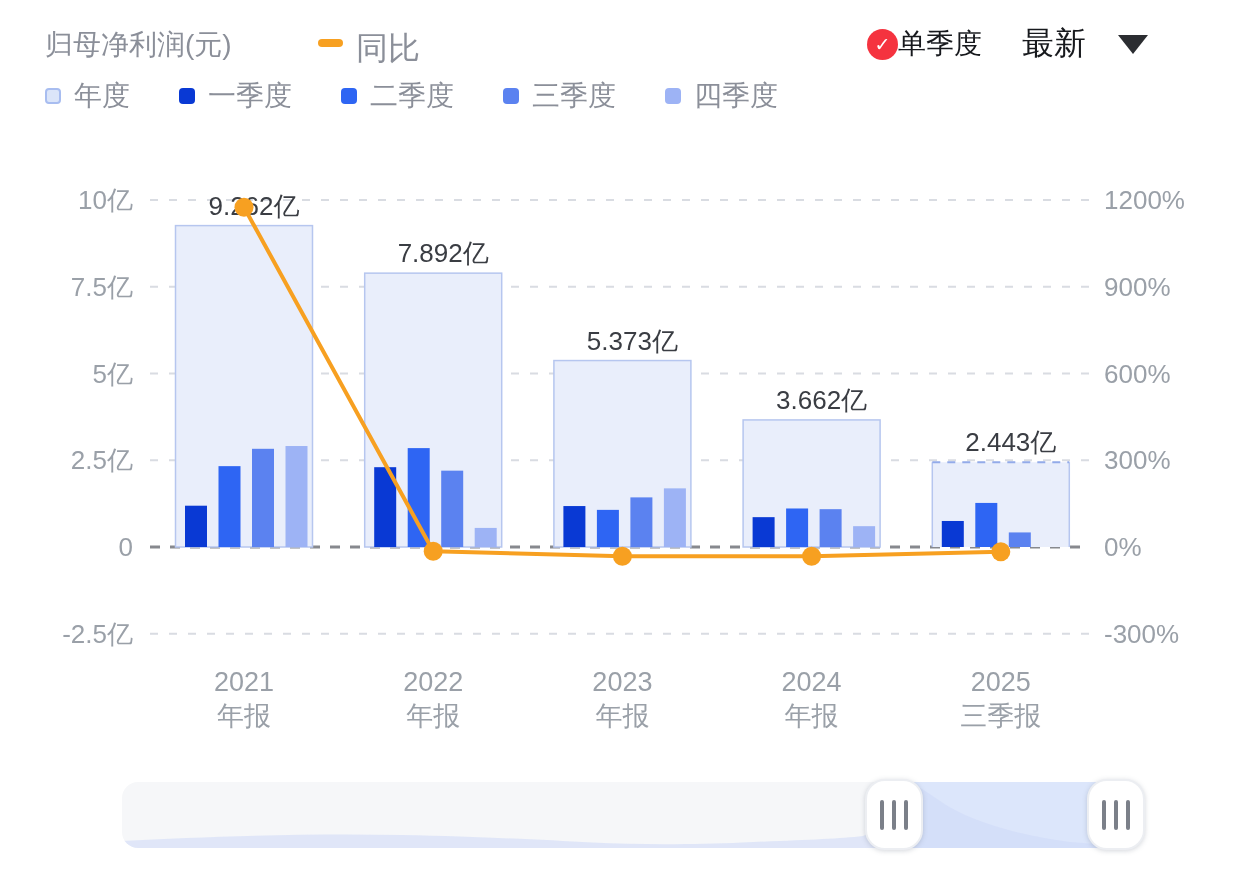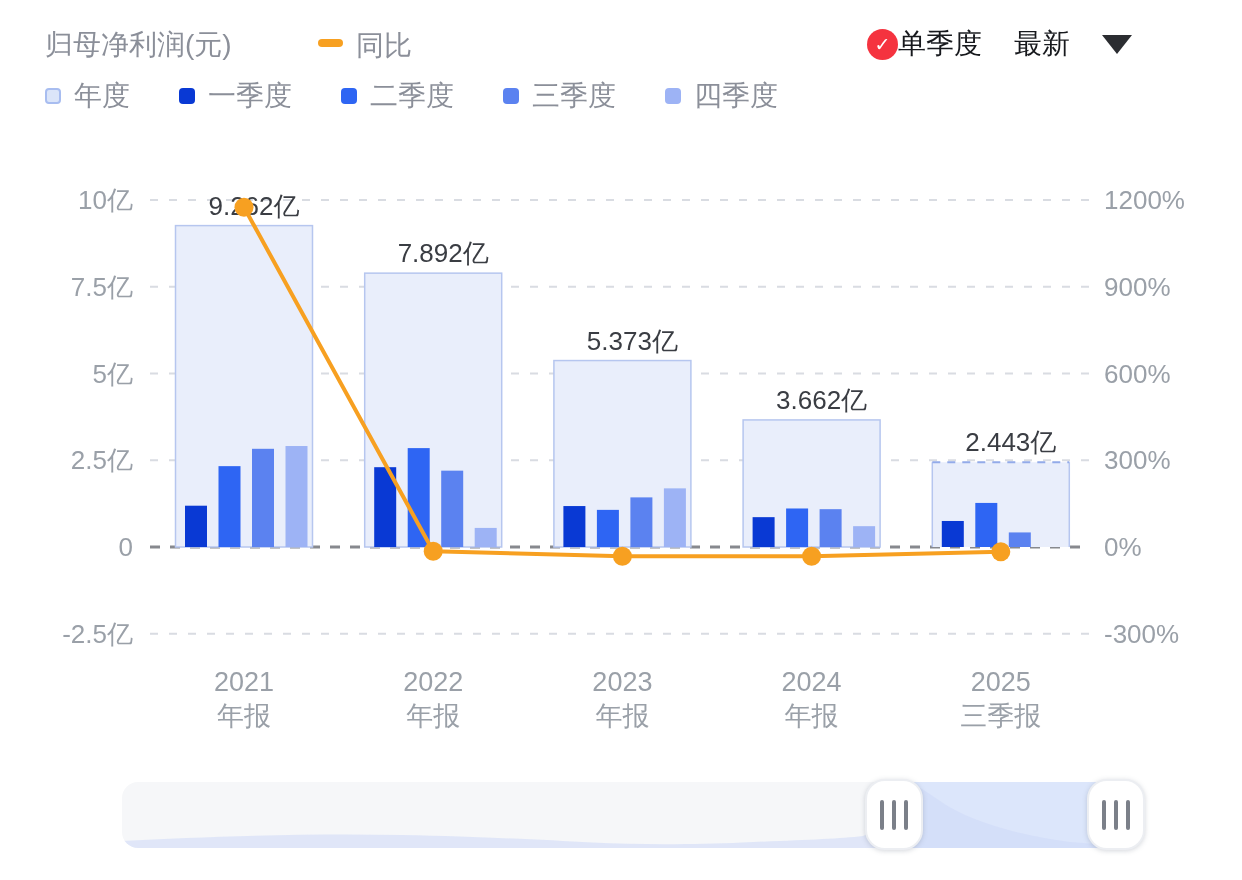--- a/index.html
+++ b/index.html
@@ -1,26 +1,26 @@
 <!DOCTYPE html>
 <html><head>
 <meta charset="utf-8">
 <style>
   html,body{margin:0;padding:0;background:#ffffff;}
   body{width:1242px;height:880px;position:relative;overflow:hidden;
        font-family:"Liberation Sans","DejaVu Sans",sans-serif;}
   
   .title{position:absolute;left:45px;top:26px;font-size:28px;color:#8b8f99;}
   .yoy-dash{position:absolute;left:318px;top:39px;width:25px;height:8px;border-radius:4px;background:#f7a021;}
-  .yoy-label{position:absolute;left:356px;top:27px;font-size:28px;color:#8b8f99;}
+  .yoy-label{position:absolute;left:356px;top:27px;font-size:32px;color:#8b8f99;}
   .controls{position:absolute;left:867px;top:26px;height:36px;display:flex;align-items:center;}
   .check-circle{width:31px;height:31px;border-radius:50%;background:#f5333f;color:#fff;
        display:flex;align-items:center;justify-content:center;font-size:19px;font-weight:700;}
   .toggle-label{font-size:28px;color:#17191d;margin-left:0;}
-  .latest-label{font-size:28px;color:#17191d;margin-left:32px;}
+  .latest-label{font-size:32px;color:#17191d;margin-left:40px;}
   .caret{width:0;height:0;border-left:15px solid transparent;border-right:15px solid transparent;
        border-top:19px solid #2b2d31;margin-left:32px;}
   
   .legend-row{position:absolute;left:45px;top:79px;height:34px;display:flex;align-items:center;gap:49px;}
   .legend-item{display:flex;align-items:center;gap:13px;cursor:pointer;}
   .legend-item .sw{width:16px;height:16px;border-radius:4px;}
   .sw-annual{background:#dbe5f9;border:2px solid #a8bdf0;box-sizing:border-box;}
   .sw-q1{background:#0939d4;} .sw-q2{background:#2e65f3;} .sw-q3{background:#5b82f0;} .sw-q4{background:#9db3f5;}
   .legend-item .lb{font-size:28px;color:#8b8f99;}
   

